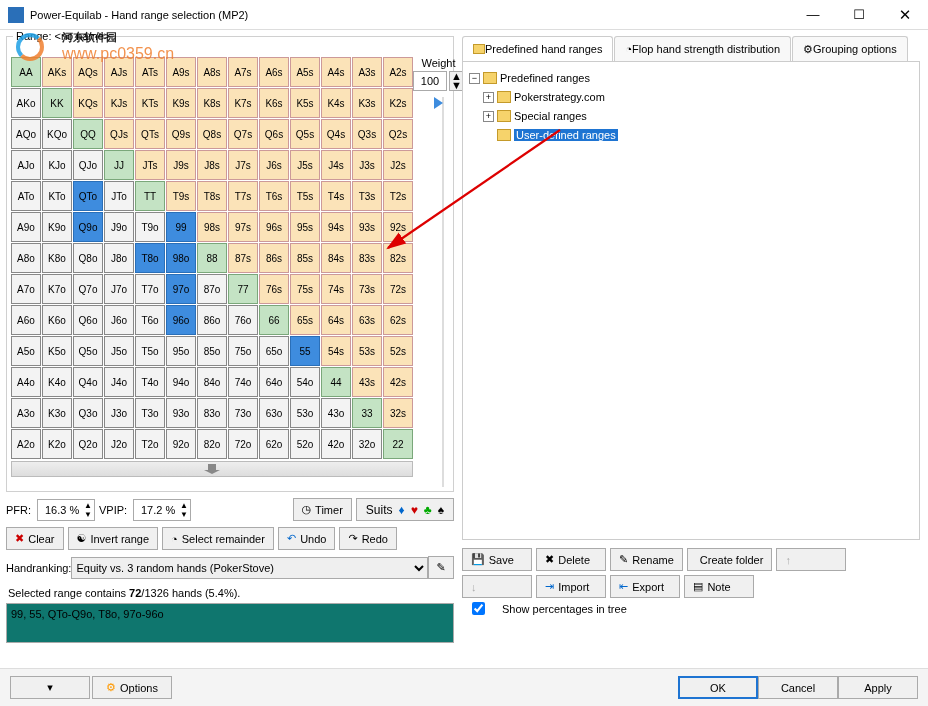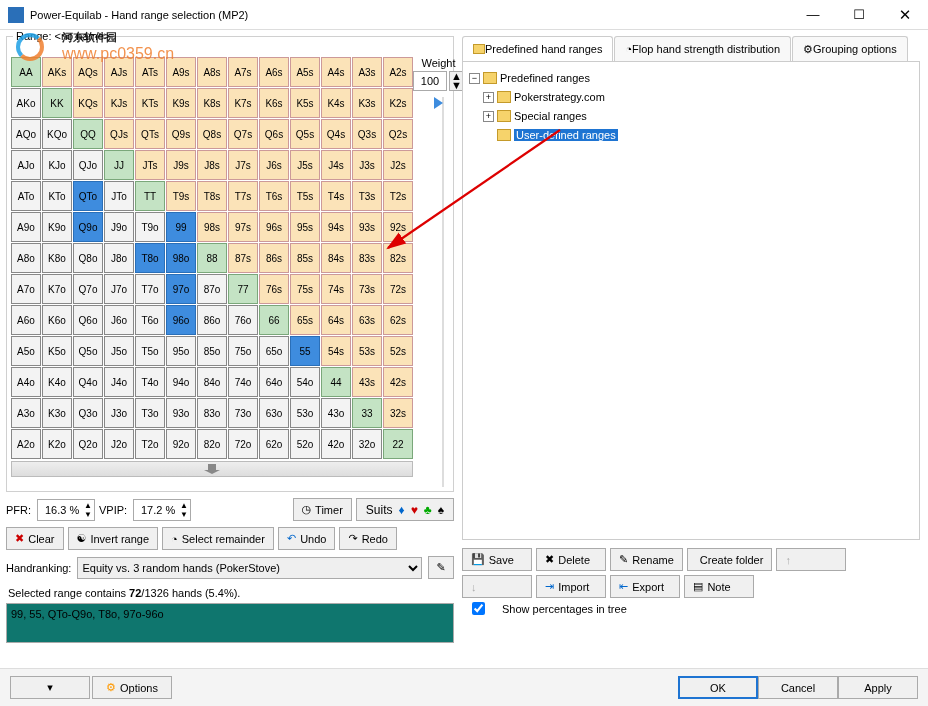--- a/index.html
+++ b/index.html
@@ -27,21 +27,21 @@
 .wtrow .spin div{flex:1;text-align:center;line-height:9px}
 .slider{width:12px;height:390px;margin-left:8px;position:relative}
 .slider::before{content:'';position:absolute;left:5px;top:0;bottom:0;width:2px;background:#ddd}
 .thumb{position:absolute;top:0;left:-3px;width:0;height:0;border-left:9px solid #3e8cde;border-top:6px solid transparent;border-bottom:6px solid transparent}
 .srow{display:flex;align-items:center;margin-top:6px;flex-wrap:wrap;gap:4px}
 .lbl{margin-right:2px}
 .ibox{display:inline-flex;align-items:center;height:22px;border:1px solid #aaa;padding:0 2px}
 .ibox input{width:44px;border:none;text-align:center}
 .btn{height:23px;padding:0 8px;border:1px solid #aaa;background:#f0f0f0;display:inline-flex;align-items:center;cursor:pointer;gap:4px}
 .btn.dis{color:#aaa}
-.hrank{display:flex;align-items:center;margin-top:6px;gap:6px}
+.hrank{display:flex;align-items:center;margin-top:6px;}
 .hrank select{flex:1;height:22px;border:1px solid #aaa}
 .txt{margin:8px 0 4px 2px}
 .ta{width:100%;height:40px;border:1px solid #aaa;padding:4px;resize:none;background:#0f766e}
 .tabs{display:flex;border-bottom:1px solid #ccc;height:26px}
 .tab{padding:4px 10px;border:1px solid #ccc;border-bottom:none;background:#f8f8f8;display:flex;align-items:center;margin-right:1px;border-radius:3px 3px 0 0}
 .tab.act{background:#fff}
 .tab.dis{color:#999}
 .tree{border:1px solid #ccc;border-top:none;height:478px;padding:6px;background:#fff;overflow:auto}
 .tnode{display:flex;align-items:center;height:18px;margin:1px 0}
 .tnode .pm{width:11px;height:11px;border:1px solid #888;text-align:center;line-height:9px;font-size:9px;margin-right:3px}

